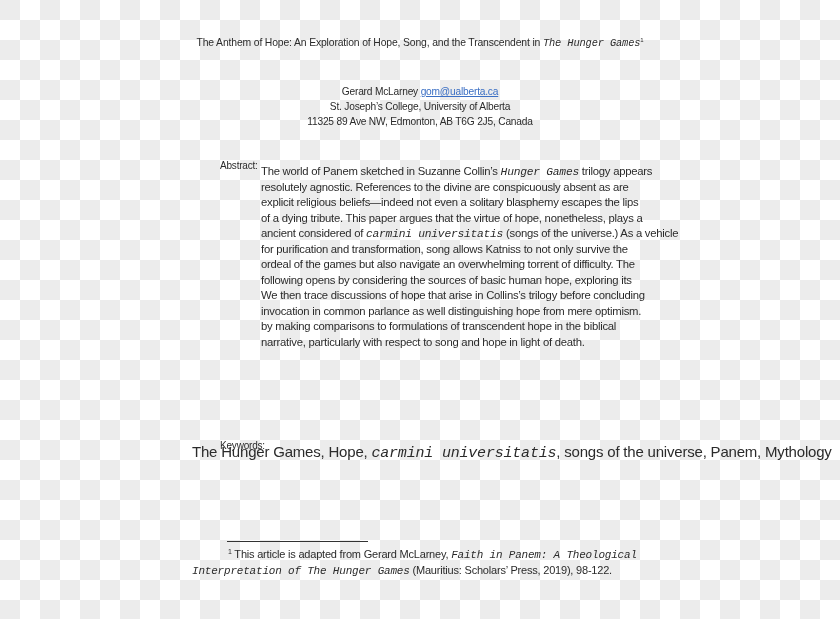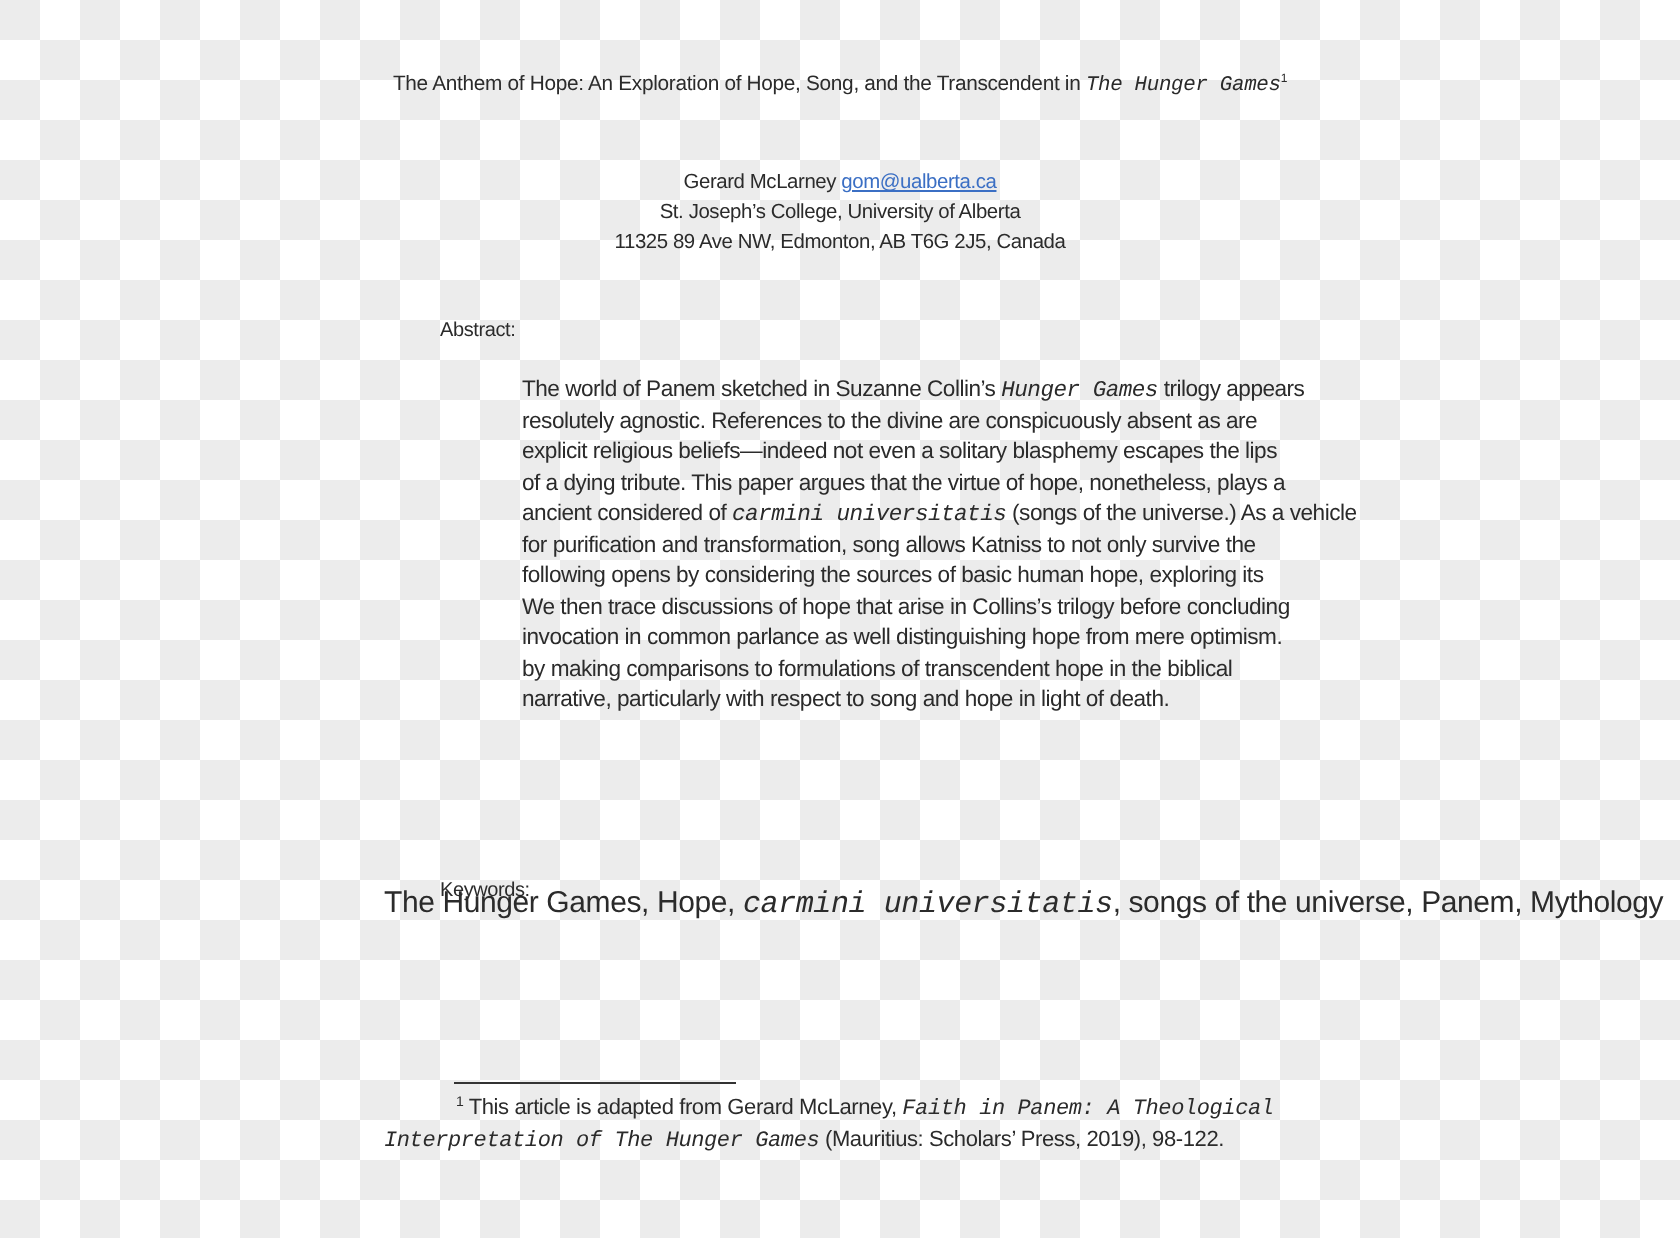--- a/index.html
+++ b/index.html
@@ -45,21 +45,21 @@
       left: 192px;
       font-size: 10px;
       letter-spacing: -0.2px;
       margin-left: 28px;
     }
     .abstract-label { top: 160px; }
     .keywords-label { top: 440px; }
     .abstract-body {
       position: absolute;
       left: 261px;
-      top: 188px;
+      top: 164px;
       width: 392px;
     }
     .abstract-line {
       height: 15.5px;
       line-height: 15.5px;
       font-size: 11.3px;
       letter-spacing: -0.25px;
       white-space: nowrap;
     }
     .keywords-line {
@@ -96,20 +96,21 @@
 
 <div class="abs label abstract-label">Abstract:</div>
 
 <div class="abstract-body">
   <div class="abstract-line"><span>The world of Panem sketched in Suzanne Collin’s </span><i>Hunger Games</i><span> trilogy appears</span></div>
   <div class="abstract-line">resolutely agnostic. References to the divine are conspicuously absent as are</div>
   <div class="abstract-line">explicit religious beliefs—indeed not even a solitary blasphemy escapes the lips</div>
   <div class="abstract-line">of a dying tribute. This paper argues that the virtue of hope, nonetheless, plays a</div>
   <div class="abstract-line"><span>ancient considered of </span><i>carmini universitatis</i><span> (songs of the universe.) As a vehicle</span></div>
   <div class="abstract-line">for purification and transformation, song allows Katniss to not only survive the</div>
+  <div class="abstract-line">ordeal of the games but also navigate an overwhelming torrent of difficulty. The</div>
   <div class="abstract-line">following opens by considering the sources of basic human hope, exploring its</div>
   <div class="abstract-line">We then trace discussions of hope that arise in Collins’s trilogy before concluding</div>
   <div class="abstract-line">invocation in common parlance as well distinguishing hope from mere optimism.</div>
   <div class="abstract-line">by making comparisons to formulations of transcendent hope in the biblical</div>
   <div class="abstract-line">narrative, particularly with respect to song and hope in light of death.</div>
 </div>
 
 <div class="abs label keywords-label">Keywords:</div>
 <div class="abs keywords-line"><span>The Hunger Games, Hope, </span><i>carmini universitatis</i><span>, songs of the universe, Panem, Mythology</span></div>
 

